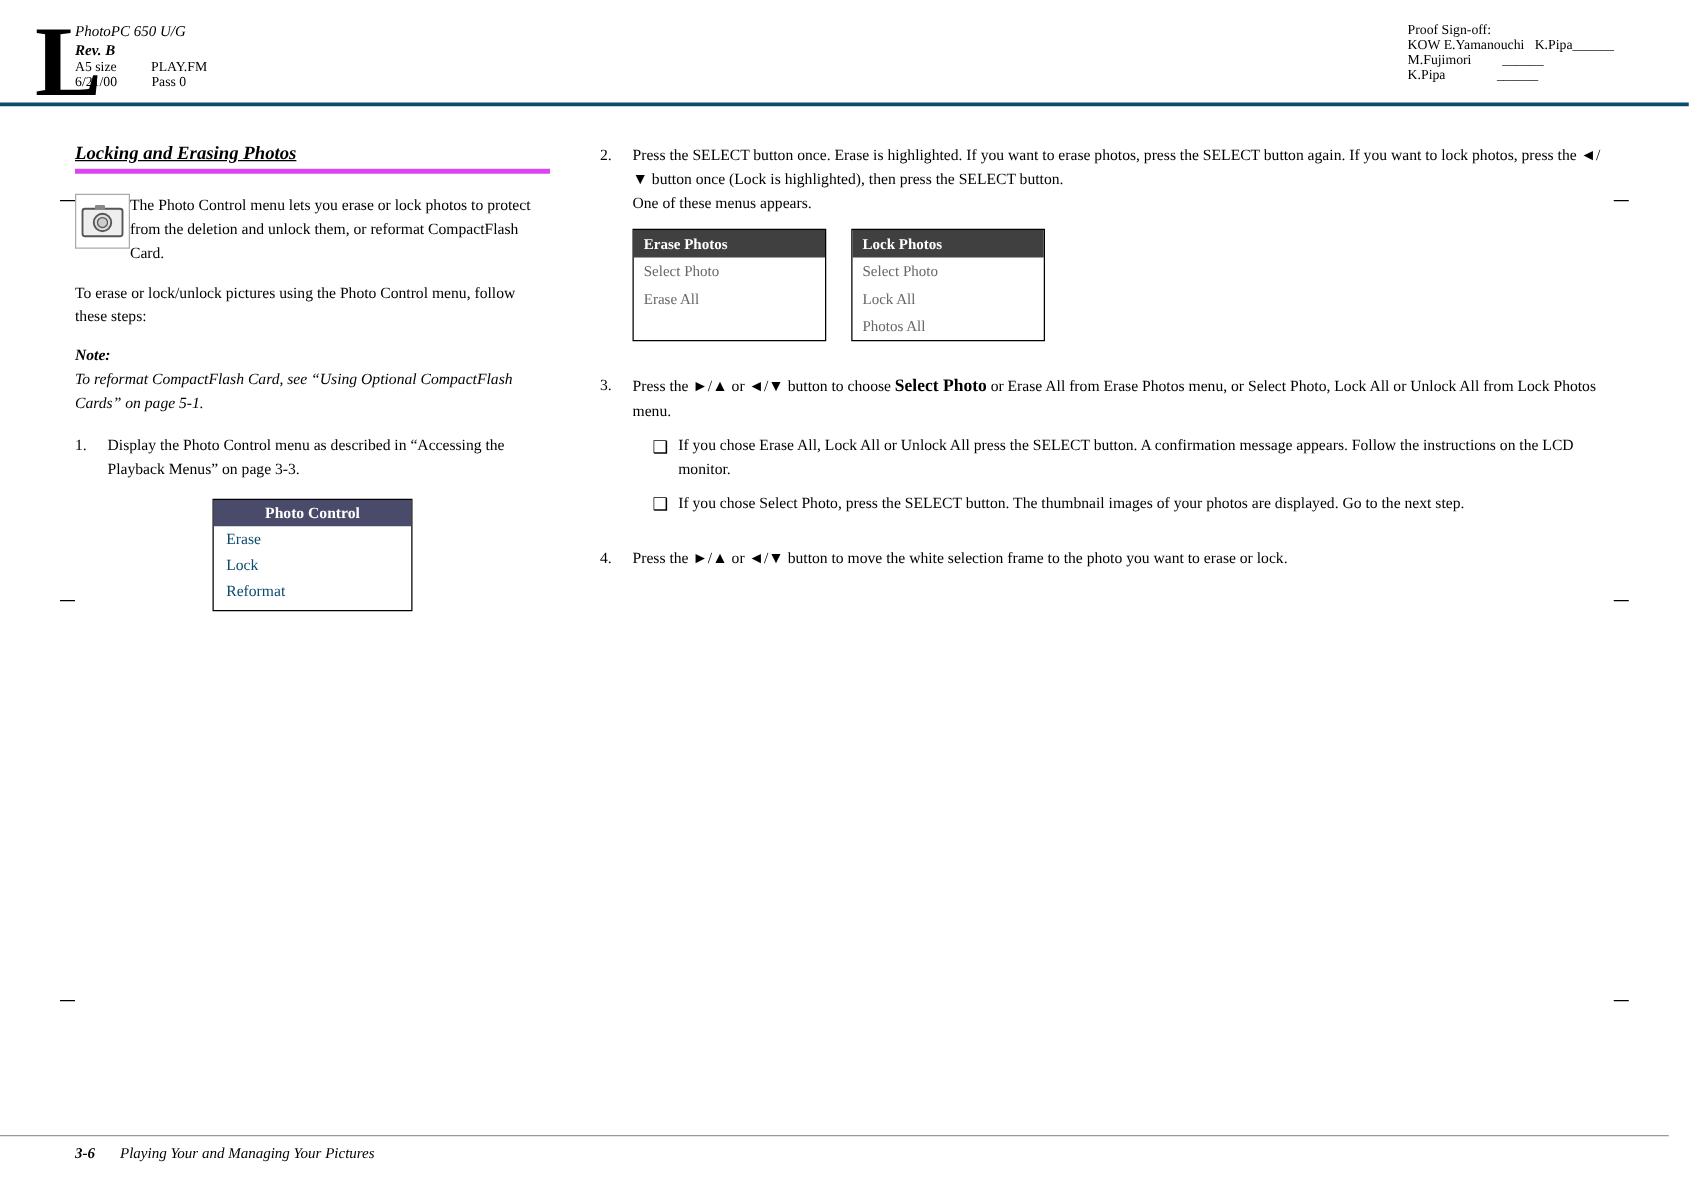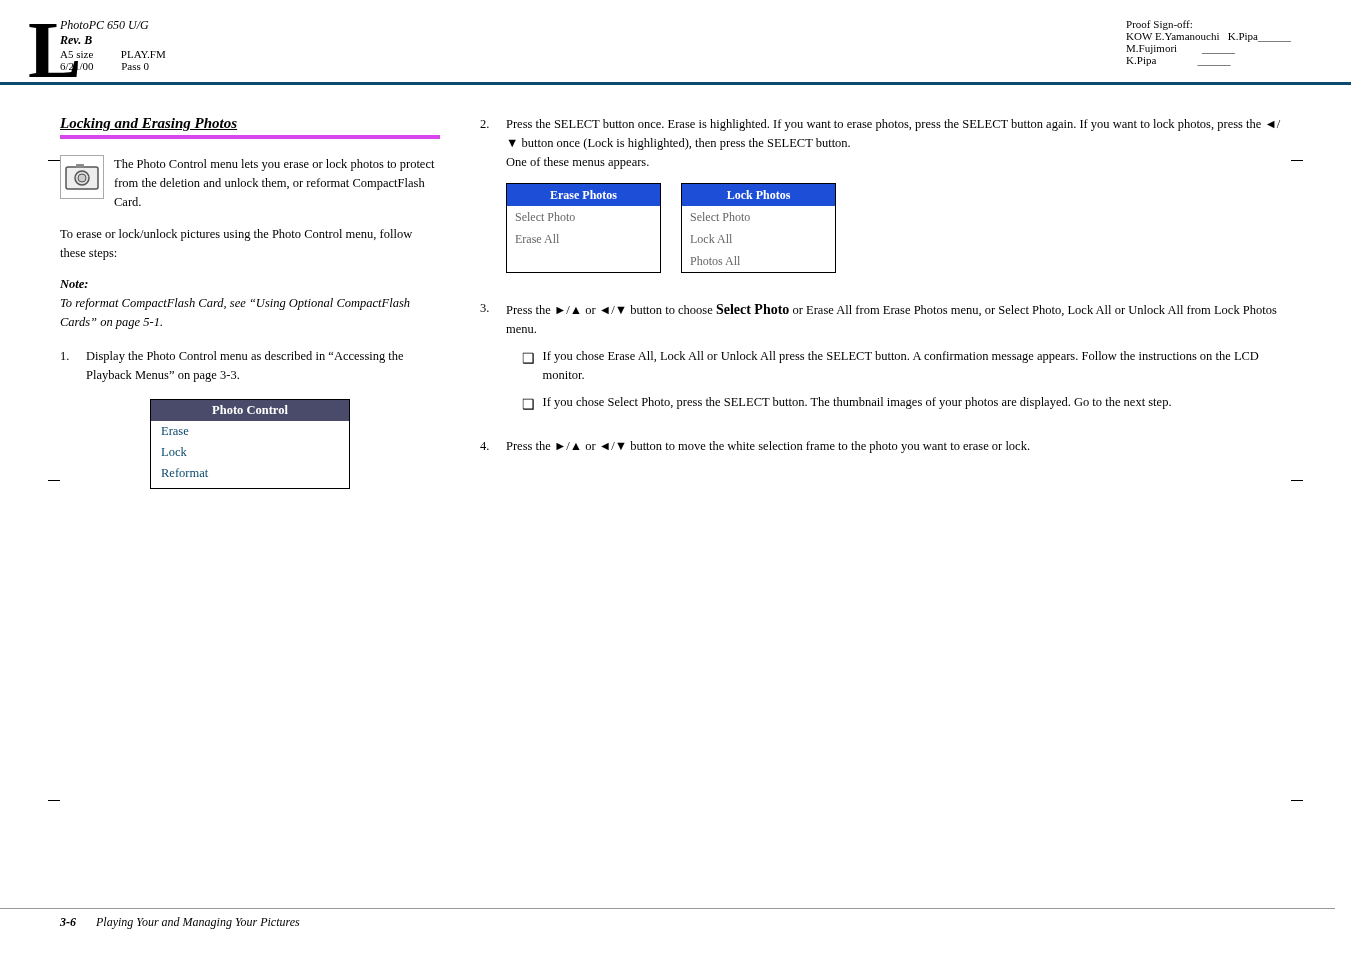--- a/index.html
+++ b/index.html
@@ -83,21 +83,20 @@
       font-weight: bold;
       text-decoration: underline;
       margin-bottom: 16px;
       border-bottom: 4px solid #d946ef;
       padding-bottom: 3px;
     }
 
     
     .intro-block {
       display: flex;
-      gap: 10px;
       margin-bottom: 14px;
     }
 
     .camera-icon {
       width: 44px;
       height: 44px;
       flex-shrink: 0;
       border: 1px solid #aaa;
       display: flex;
       align-items: center;
@@ -140,21 +139,21 @@
     }
 
     .step-num {
       flex-shrink: 0;
       min-width: 18px;
     }
 
     
     .menu-box {
       border: 1px solid #000;
-      width: 200px;
+      width: 160px;
       margin: 10px auto;
       font-size: 12.5px;
     }
 
     .menu-title-bar {
       background: #4a4a6a;
       color: #fff;
       padding: 3px 8px;
       font-weight: bold;
       text-align: center;
@@ -178,25 +177,25 @@
       margin: 12px 0 12px 0;
     }
 
     .menu-box-small {
       border: 1px solid #000;
       width: 155px;
       font-size: 12px;
     }
 
     .menu-title-bar-dark {
-      background: #1d4ed8;
+      background: #404040;
       color: #fff;
       padding: 2px 8px;
       font-weight: bold;
-      text-align: center;
+      text-align: left;
       font-size: 12px;
     }
 
     .menu-item-grey {
       padding: 2px 8px;
       color: #666;
       font-size: 12px;
     }
 
     

